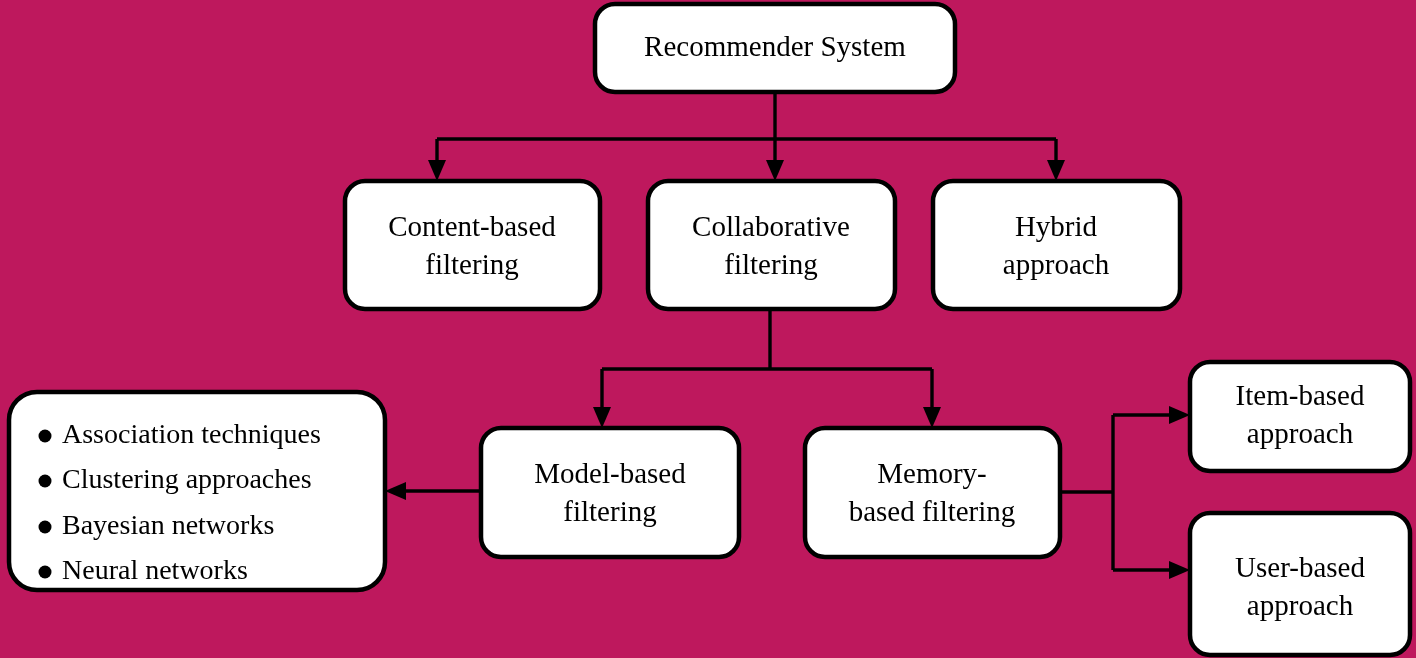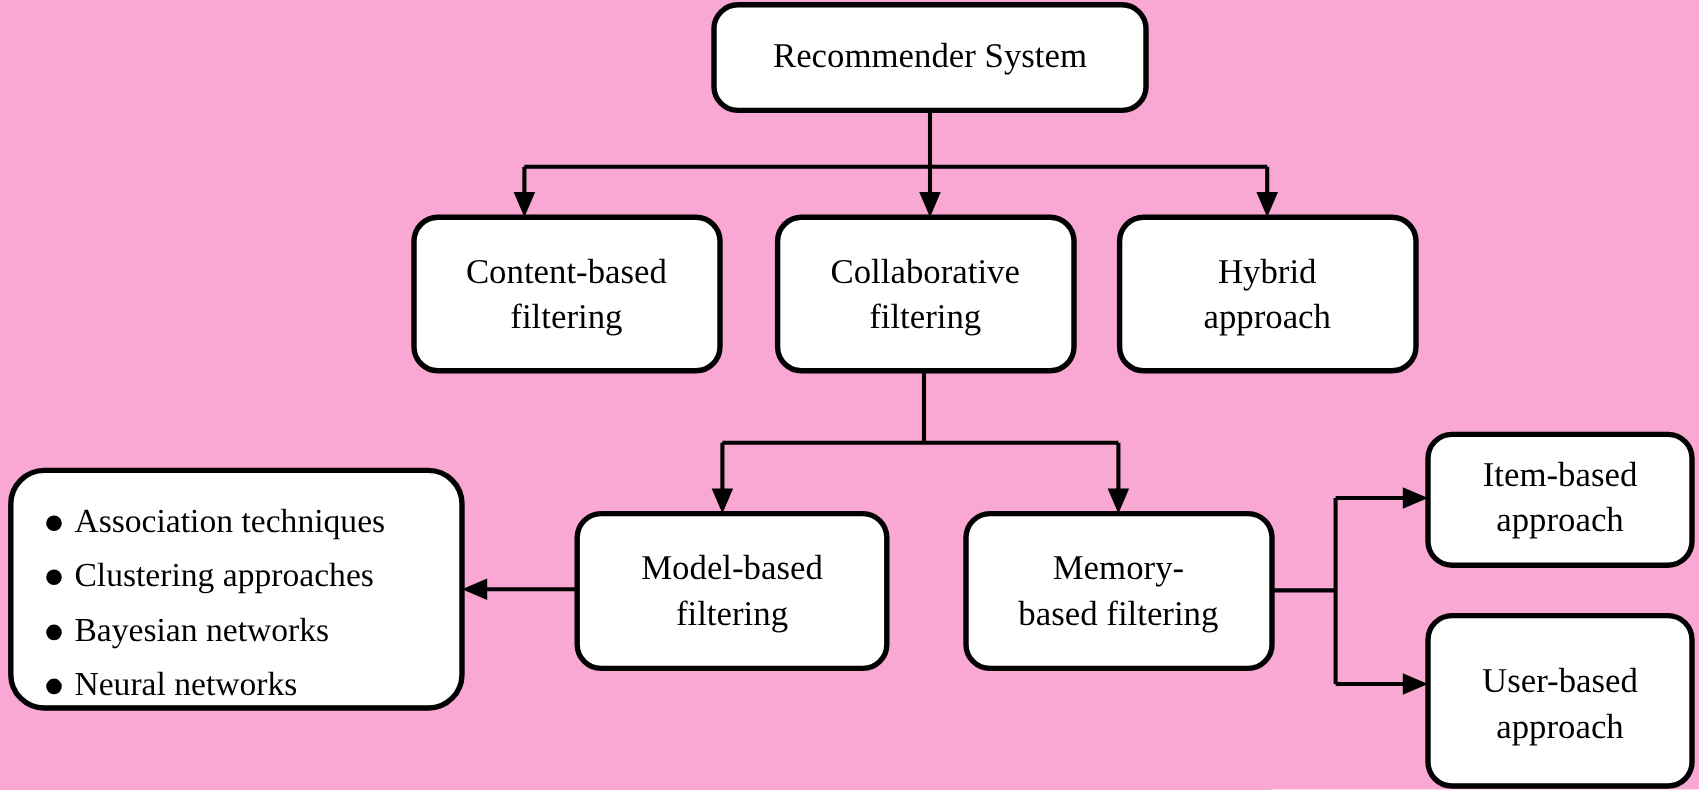--- a/index.html
+++ b/index.html
@@ -7,21 +7,21 @@
     padding: 0;
     background: #ffffff;
   }
   body {
     font-family: "Liberation Serif", "DejaVu Serif", serif;
   }
   #canvas {
     position: relative;
     width: 1416px;
     height: 658px;
-    background: #f9a8d4;
+    background: #be185d;
     overflow: hidden;
   }
   svg.diagram {
     position: absolute;
     left: 0;
     top: 0;
     width: 1416px;
     height: 658px;
   }
   .node-box {

